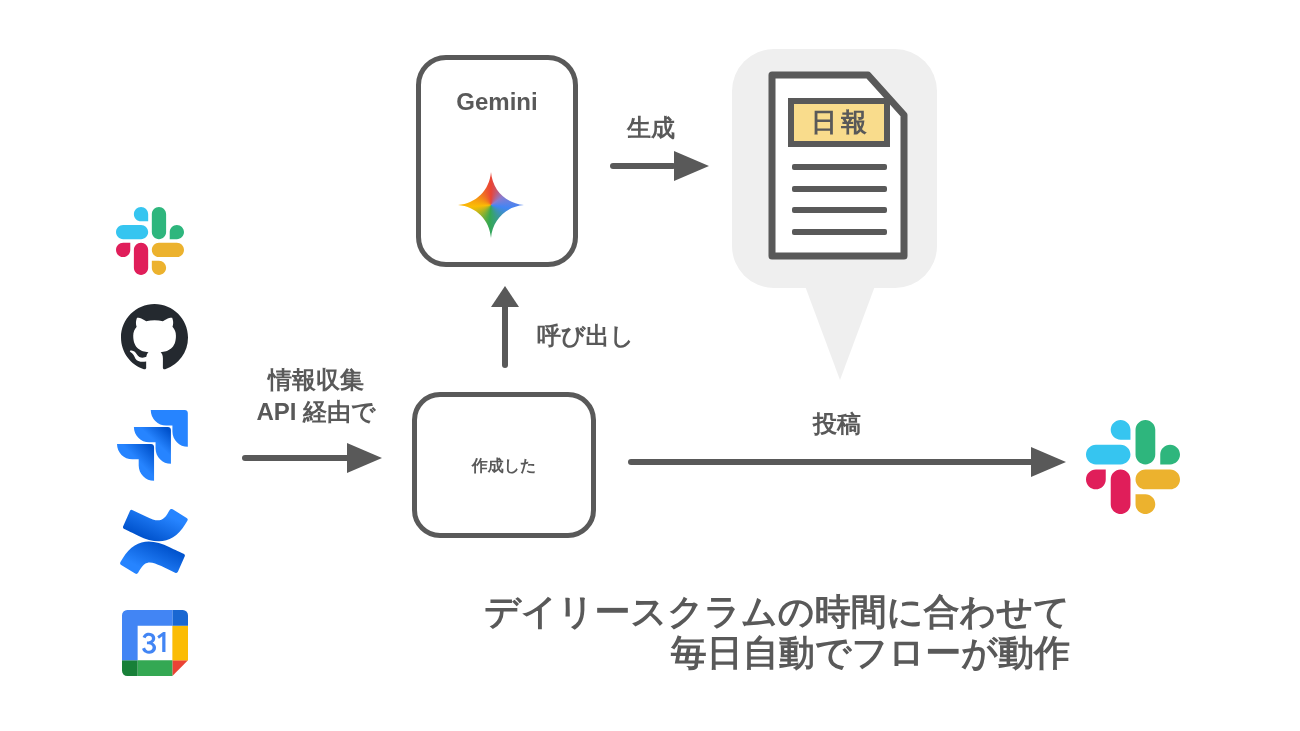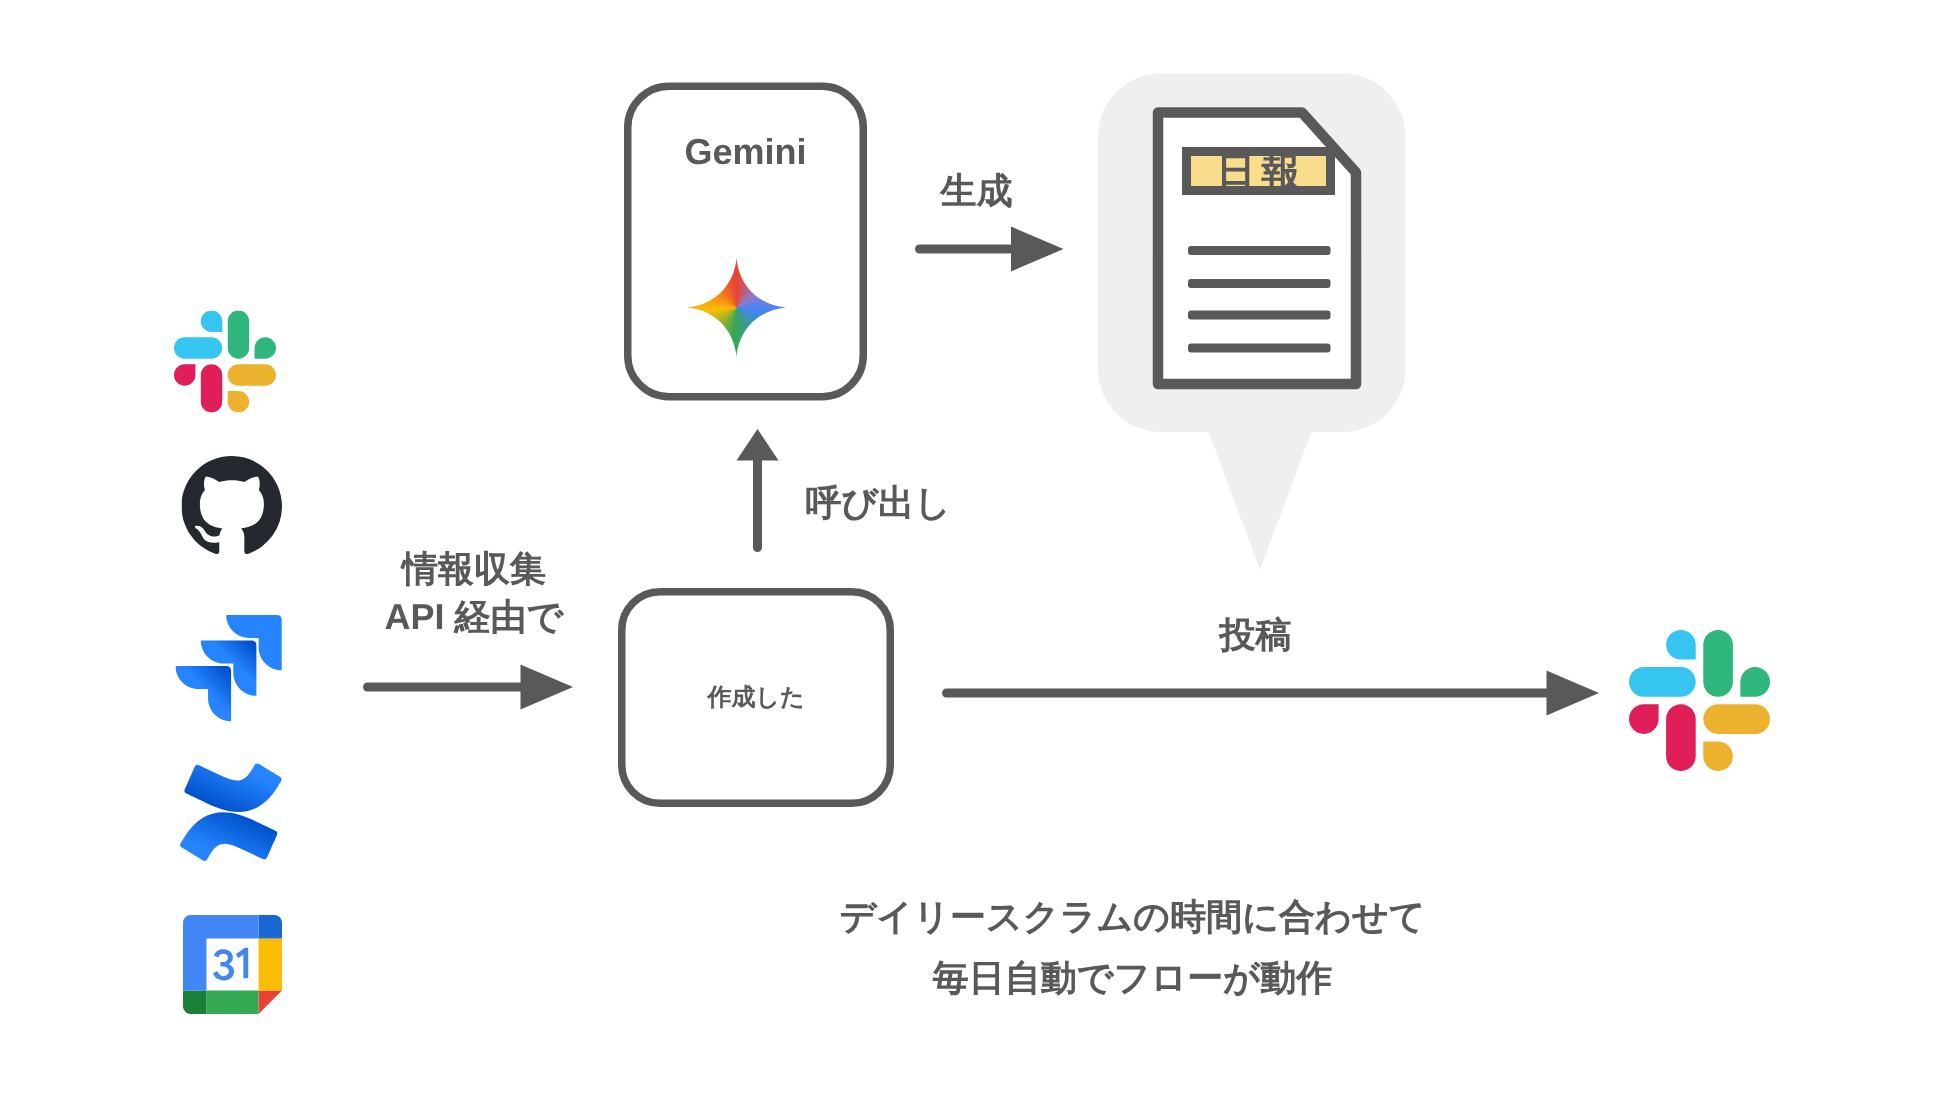--- a/index.html
+++ b/index.html
@@ -49,29 +49,29 @@
   .gemini-label{margin-top:26px;font-size:24px;line-height:31px;font-weight:bold;text-align:center;}
   .gemini-star{position:absolute;left:37px;top:112px;width:66px;height:66px;
     background:conic-gradient(from 0deg at 50% 50%, #EA4335 0deg, #8A7CCF 55deg, #4285F4 100deg, #34A853 185deg, #FBBC04 265deg, #EA4335 360deg);
     clip-path:path('M33 0C34.5 18.2 47.8 31.5 66 33 47.8 34.5 34.5 47.8 33 66 31.5 47.8 18.2 34.5 0 33 18.2 31.5 31.5 18.2 33 0Z');}
 
   
   .bubble-body{position:absolute;left:732px;top:49px;width:205px;height:239px;border-radius:42px;background:var(--bubble);}
   .bubble-tail{position:absolute;left:805px;top:286px;width:70px;height:94px;background:var(--bubble);clip-path:polygon(0 0,100% 0,50% 100%);}
   .doc{position:absolute;left:768px;top:71px;width:140px;height:189px;}
   .doc svg{position:absolute;left:0;top:0;width:100%;height:100%;}
-  .doc-title{position:absolute;left:20px;top:27px;width:102px;height:32px;background:var(--yellow);border:6px solid var(--ink);
+  .doc-title{position:absolute;left:20px;top:27px;width:102px;height:49px;background:var(--yellow);border:6px solid var(--ink);
     box-sizing:border-box;display:flex;align-items:center;justify-content:center;
     font-size:26px;font-weight:bold;color:var(--ink);letter-spacing:4px;text-indent:4px;}
   .doc-lines{position:absolute;left:24px;top:93px;width:95px;}
   .doc-line{height:6px;background:var(--ink);border-radius:2px;margin-bottom:15.5px;}
 
   
-  .caption{position:absolute;left:440px;top:591px;width:630px;text-align:center;
-    font-size:24px;font-weight:bold;color:var(--ink);line-height:41px;}
+  .caption{position:absolute;left:440px;top:591px;width:630px;text-align:right;
+    font-size:36px;font-weight:bold;color:var(--ink);line-height:41px;}
 </style>
 </head>
 <body>
 
 <div class="canvas">
 
   <div class="icon src-slack">
     <svg viewBox="0 0 122.8 122.8" aria-hidden="true">
       <path d="M25.8 77.6c0 7.1-5.8 12.9-12.9 12.9S0 84.7 0 77.6s5.8-12.9 12.9-12.9h12.9v12.9zM32.3 77.6c0-7.1 5.8-12.9 12.9-12.9s12.9 5.8 12.9 12.9v32.3c0 7.1-5.8 12.9-12.9 12.9s-12.9-5.8-12.9-12.9V77.6z" fill="#E01E5A"></path>
       <path d="M45.2 25.8c-7.1 0-12.9-5.8-12.9-12.9S38.1 0 45.2 0s12.9 5.8 12.9 12.9v12.9H45.2zM45.2 32.3c7.1 0 12.9 5.8 12.9 12.9s-5.8 12.9-12.9 12.9H12.9C5.8 58.1 0 52.3 0 45.2s5.8-12.9 12.9-12.9h32.3z" fill="#36C5F0"></path>

